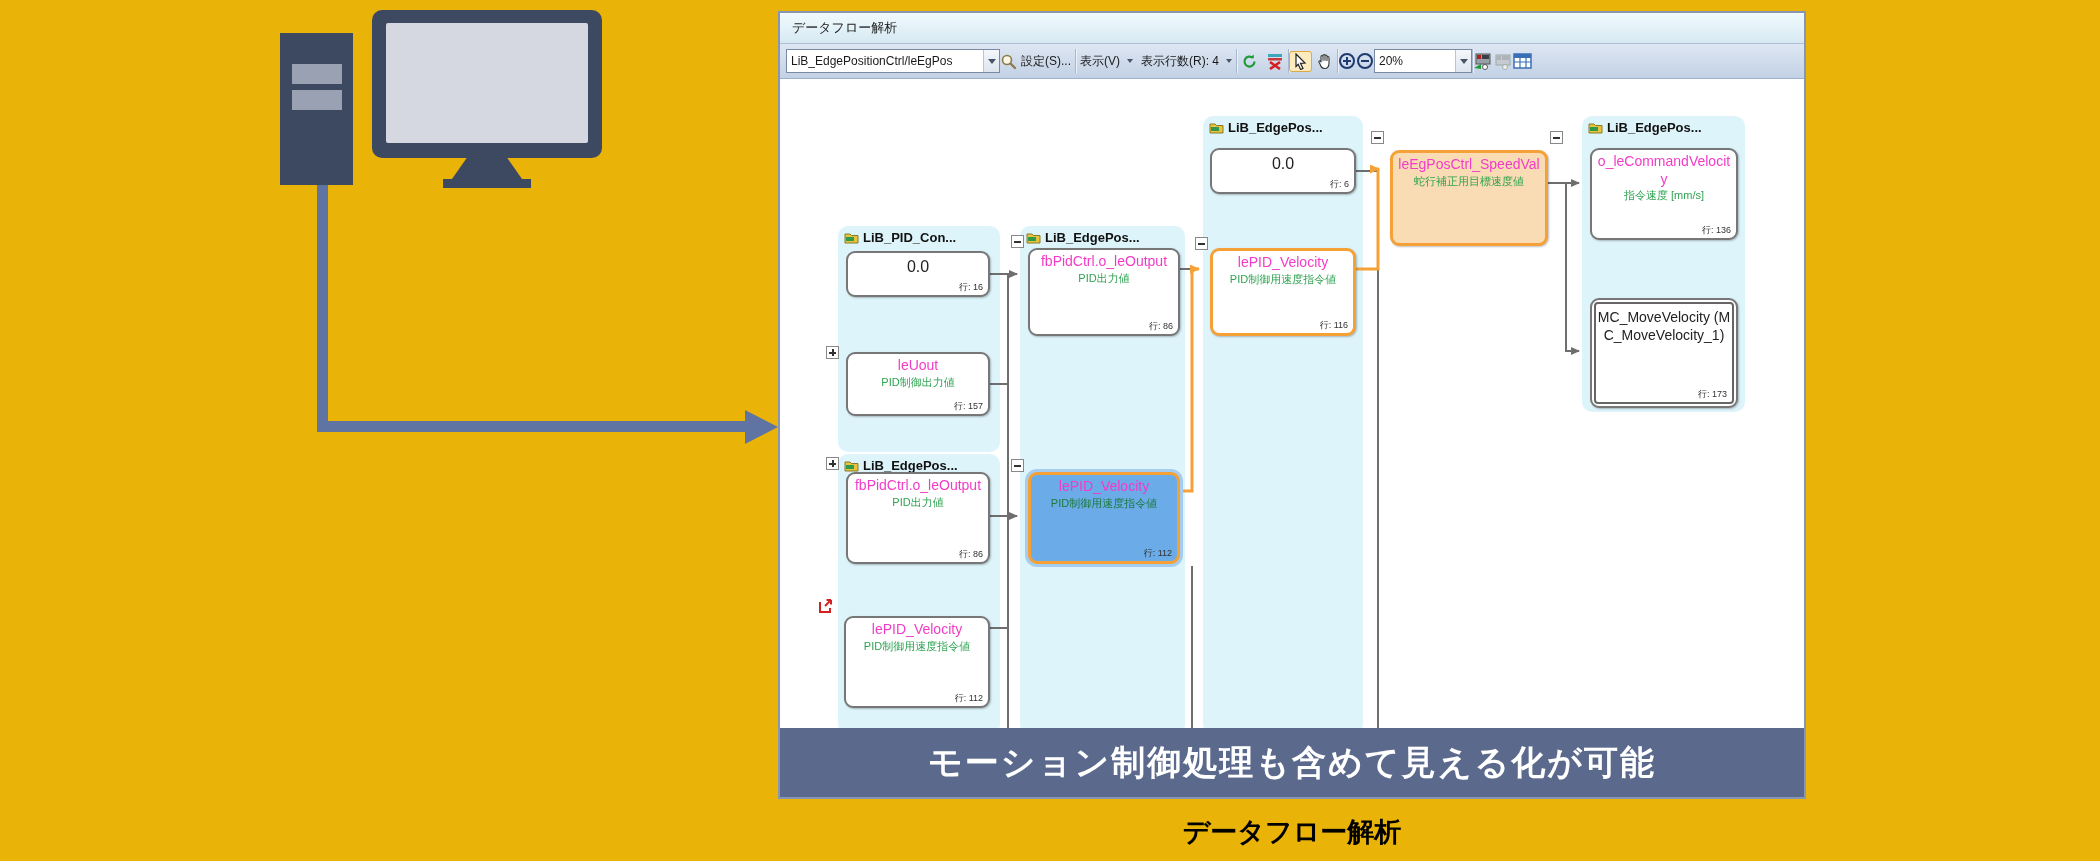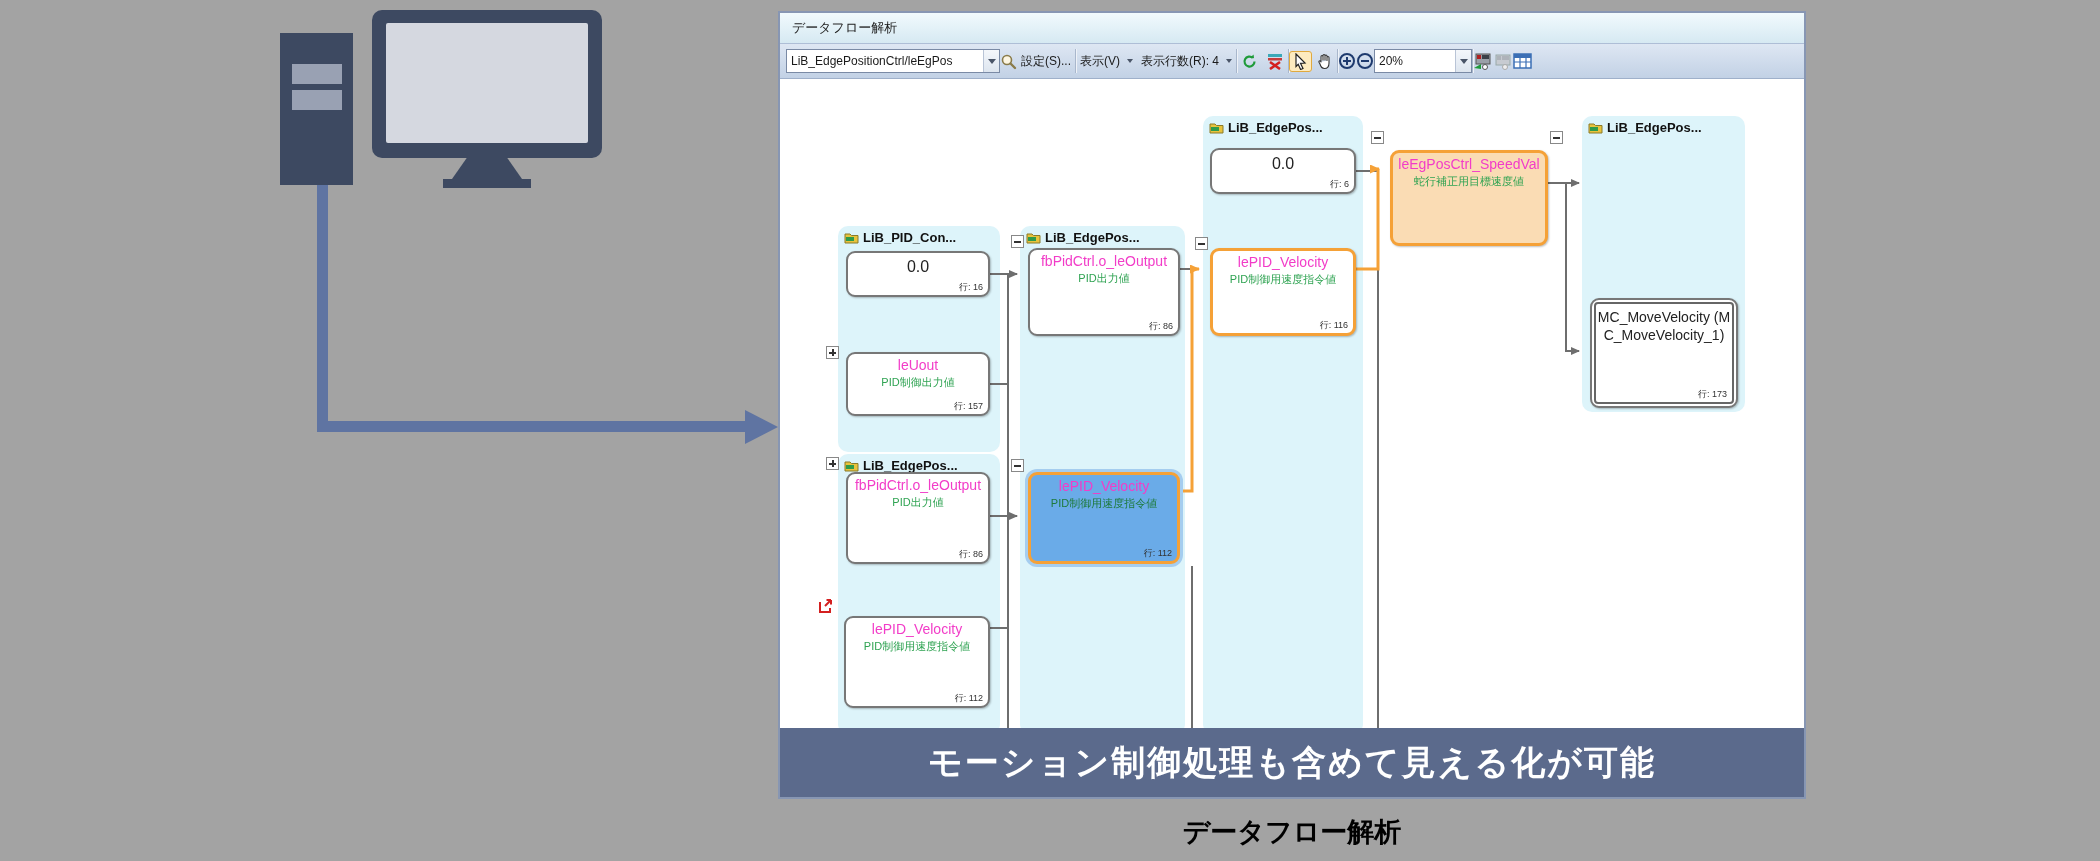--- a/index.html
+++ b/index.html
@@ -1,16 +1,16 @@
 <!DOCTYPE html>
 <html><head>
 <meta charset="utf-8">
 <style>
   html,body{margin:0;padding:0;background:#fff;}
-  #stage{position:relative;width:2100px;height:861px;background:#a3a3a3;overflow:hidden;
+  #stage{position:relative;width:2100px;height:861px;background:#eab308;overflow:hidden;
          font-family:"Liberation Sans","DejaVu Sans",sans-serif;}
 
   
   .ill{position:absolute;}
   .tower{left:280px;top:33px;width:73px;height:152px;background:#3d4961;}
   .stripe{position:absolute;left:12px;width:50px;height:20px;background:#99a1b3;}
   .monitor{left:372px;top:10px;width:230px;height:148px;background:#3d4961;border-radius:10px;}
   .screen{position:absolute;left:14px;top:13px;width:202px;height:120px;background:#d5d8e0;border-radius:2px;}
   .stand-neck{left:452px;top:157px;width:70px;height:22px;background:#3d4961;
               clip-path:polygon(22% 0,78% 0,100% 100%,0 100%);}
@@ -320,20 +320,25 @@
       </div>
       <div class="node orange" style="left:430px;top:169px;width:146px;height:88px">
         <span class="t">lePID_Velocity</span>
         <span class="d">PID制御用速度指令値</span>
         <span class="ln">行: 116</span>
       </div>
       <div class="node ofill" style="left:610px;top:71px;width:158px;height:96px">
         <span class="t">leEgPosCtrl_SpeedVal</span>
         <span class="d">蛇行補正用目標速度値</span>
       </div>
+      <div class="node" style="left:810px;top:69px;width:148px;height:92px">
+        <span class="t">o_leCommandVelocity</span>
+        <span class="d">指令速度 [mm/s]</span>
+        <span class="ln">行: 136</span>
+      </div>
       <div class="node dark double" style="left:810px;top:219px;width:148px;height:110px">
         <span class="t" style="margin-top:6px">MC_MoveVelocity (MC_MoveVelocity_1)</span>
         <span class="ln" style="margin:auto 4px 4px auto">行: 173</span>
       </div>
 
       <div class="pm" style="left:231px;top:156px"></div>
       <div class="pm" style="left:415px;top:158px"></div>
       <div class="pm" style="left:591px;top:52px"></div>
       <div class="pm" style="left:770px;top:52px"></div>
       <div class="pm" style="left:231px;top:380px"></div>

